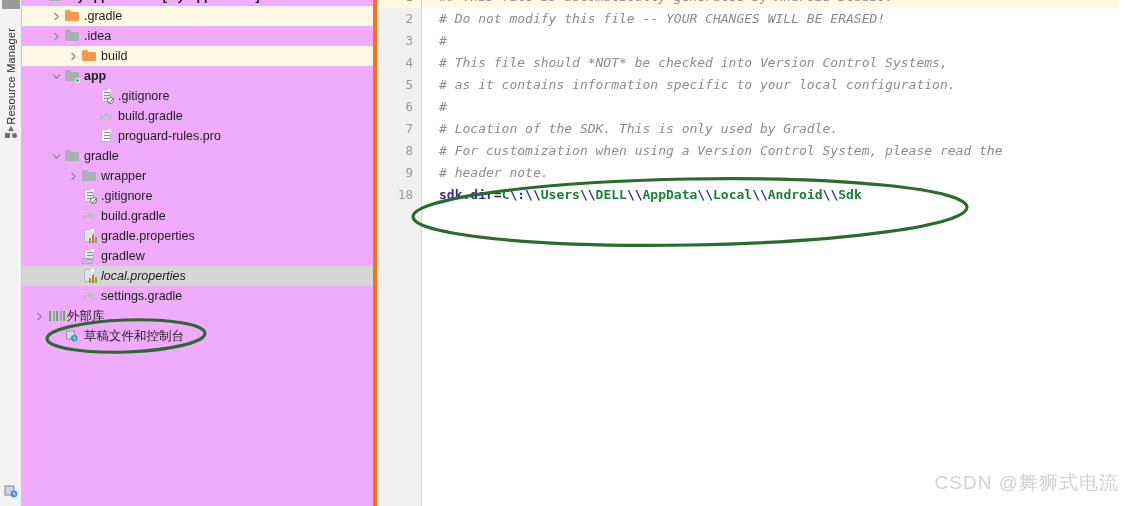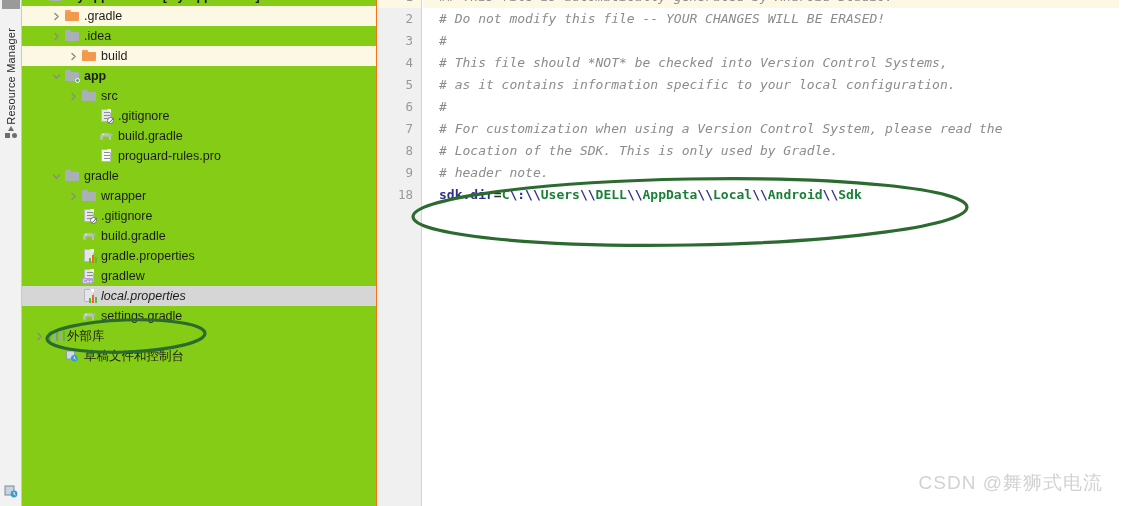--- a/index.html
+++ b/index.html
@@ -67,24 +67,24 @@
     position: absolute; top: 7px; left: 7px;
     width: 5px; height: 5px; background: #6e6e6e; border-radius: 50%;
   }
   .bottom-icon { bottom: 8px; left: 4px; width: 14px; height: 14px; }
 
   
   .treepanel {
     width: 355px;
     flex: 0 0 355px;
     height: 100%;
-    background: #84cc16;
+    background: #f0abfc;
     position: relative;
     overflow: hidden;
-    border-right: 1px solid #f97316;
+    border-right: 4px solid #f97316;
   }
   .tree {
     position: absolute;
     top: -14px;   
     left: 0;
     width: 355px;
   }
   .row {
     position: relative;
     height: 20px;
@@ -221,21 +221,21 @@
   
   .code-inner { position: absolute; top: -14px; left: 0; right: 0; }
   .gutter-inner { position: absolute; top: -14px; left: 0; right: 0; }
 
   
   .annot { position: absolute; top: 0; left: 0; width: 1131px; height: 506px; pointer-events: none; }
 
   
   .watermark {
     position: absolute;
-    right: 28px; bottom: 10px;
+    right: 12px; bottom: 10px;
     font-size: 19px;
     color: #d2d2d2;
     letter-spacing: 1px;
     font-family: "Liberation Sans", sans-serif;
   }
 </style>
 </head>
 <body>
 
 <div id="app">
@@ -327,35 +327,20 @@
           <span class="ficon">
             <span class="folder fo-gray">
               <span class="tab"></span>
               <span class="body"></span>
             </span>
             <span class="greendot"></span>
           </span>
           <span class="lbl">app</span>
         </div>
         <div class="row">
-          <span class="ind" style="width:46px"></span>
-          <span class="chev">
-            <svg width="11" height="11" viewBox="0 0 11 11">
-              <path d="M4 2.5 L7.2 5.5 L4 8.5" fill="none" stroke="#8b8b8b" stroke-width="1.4" stroke-linecap="round" stroke-linejoin="round"></path>
-            </svg>
-          </span>
-          <span class="ficon">
-            <span class="folder fo-gray">
-              <span class="tab"></span>
-              <span class="body"></span>
-            </span>
-          </span>
-          <span class="lbl">src</span>
-        </div>
-        <div class="row">
           <span class="ind" style="width:63px"></span>
           <span class="chev"></span>
           <span class="ficon">
             <span class="page">
               <span class="fold"></span>
             </span>
             <span class="lines">
               <i></i>
               <i></i>
               <i></i>
@@ -555,22 +540,22 @@
         </div>
     </div>
     <div class="code">
       <div class="code-inner" id="code-rows">
           <div class="cline cur"><span class="cmt">## This file is automatically generated by Android Studio.</span></div>
           <div class="cline"><span class="cmt"># Do not modify this file -- YOUR CHANGES WILL BE ERASED!</span></div>
           <div class="cline"><span class="cmt">#</span></div>
           <div class="cline"><span class="cmt"># This file should *NOT* be checked into Version Control Systems,</span></div>
           <div class="cline"><span class="cmt"># as it contains information specific to your local configuration.</span></div>
           <div class="cline"><span class="cmt">#</span></div>
+          <div class="cline"><span class="cmt"># Location of the SDK. This is only used by Gradle.</span></div>
           <div class="cline"><span class="cmt"># For customization when using a Version Control System, please read the</span></div>
-          <div class="cline"><span class="cmt"># Location of the SDK. This is only used by Gradle.</span></div>
           <div class="cline"><span class="cmt"># header note.</span></div>
           <div class="cline"><span class="k-key">sdk.dir</span><span class="k-eq">=</span><span><span class="k-val">C</span><span class="k-esc">\</span><span class="k-esc">:</span><span class="k-esc">\</span><span class="k-esc">\</span><span class="k-val">U</span><span class="k-val">s</span><span class="k-val">e</span><span class="k-val">r</span><span class="k-val">s</span><span class="k-esc">\</span><span class="k-esc">\</span><span class="k-val">D</span><span class="k-val">E</span><span class="k-val">L</span><span class="k-val">L</span><span class="k-esc">\</span><span class="k-esc">\</span><span class="k-val">A</span><span class="k-val">p</span><span class="k-val">p</span><span class="k-val">D</span><span class="k-val">a</span><span class="k-val">t</span><span class="k-val">a</span><span class="k-esc">\</span><span class="k-esc">\</span><span class="k-val">L</span><span class="k-val">o</span><span class="k-val">c</span><span class="k-val">a</span><span class="k-val">l</span><span class="k-esc">\</span><span class="k-esc">\</span><span class="k-val">A</span><span class="k-val">n</span><span class="k-val">d</span><span class="k-val">r</span><span class="k-val">o</span><span class="k-val">i</span><span class="k-val">d</span><span class="k-esc">\</span><span class="k-esc">\</span><span class="k-val">S</span><span class="k-val">d</span><span class="k-val">k</span></span></div>
         </div>
     </div>
   </div>
 
   <svg class="annot" viewBox="0 0 1131 506" width="1131" height="506">
     <ellipse id="an-0" fill="none" stroke="#2b6b30" stroke-width="3.2" transform="rotate(-2 126 336)" cx="126" cy="336" rx="79" ry="16"></ellipse>
     <ellipse id="an-1" fill="none" stroke="#2b6b30" stroke-width="3.2" transform="rotate(-1 690 212)" cx="690" cy="212" rx="277" ry="33"></ellipse>
   </svg>

